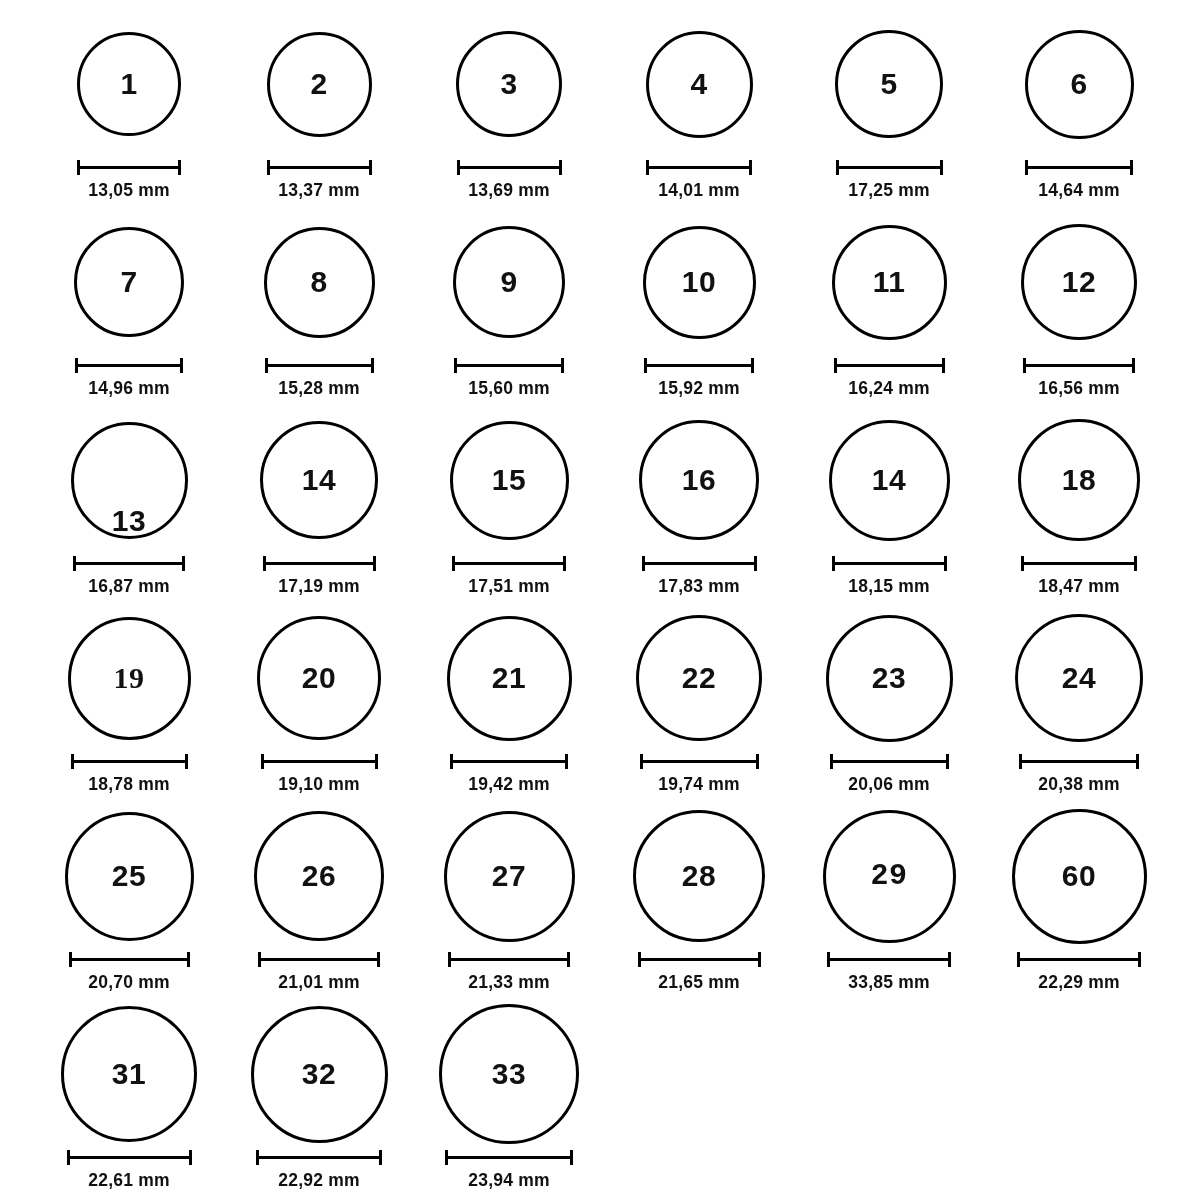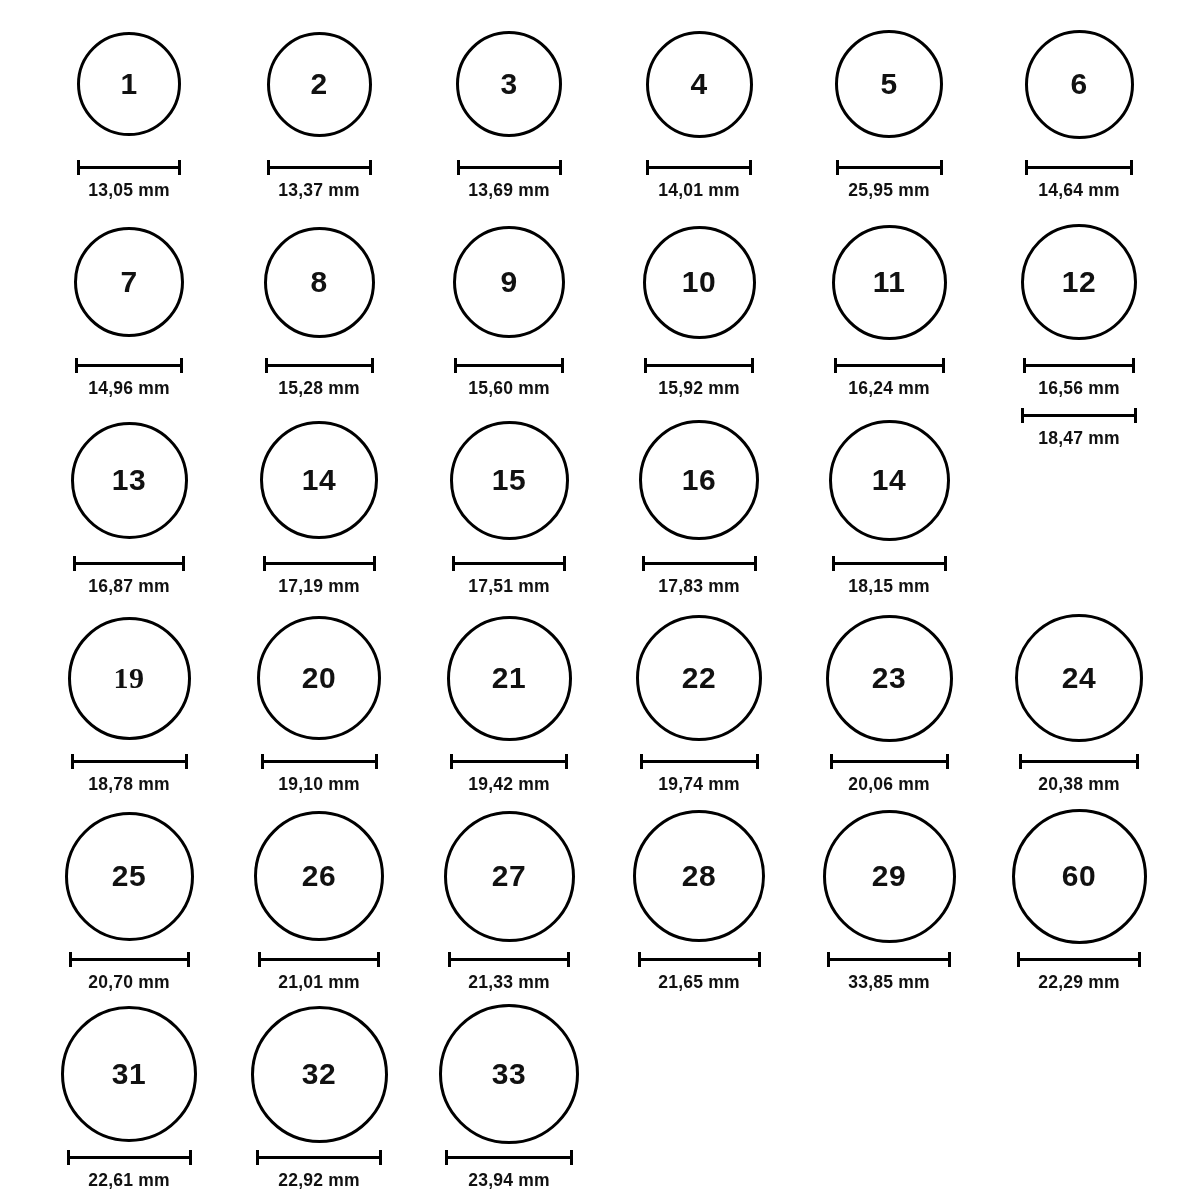--- a/index.html
+++ b/index.html
@@ -152,21 +152,21 @@
         <div class="circle-wrap">
           <div class="circle" style="width: 108px; height: 108px;">
             <span class="circle-label">5</span>
           </div>
         </div>
         <div class="ruler" style="width: 107px;">
           <div class="bar"></div>
           <div class="tick left"></div>
           <div class="tick right"></div>
         </div>
-        <div class="mm">25,95 mm</div>
+        <div class="mm">17,25 mm</div>
       </div>
       <div class="cell">
         <div class="circle-wrap">
           <div class="circle" style="width: 109px; height: 109px;">
             <span class="circle-label">6</span>
           </div>
         </div>
         <div class="ruler" style="width: 108px;">
           <div class="bar"></div>
           <div class="tick left"></div>
@@ -247,21 +247,21 @@
         </div>
         <div class="ruler" style="width: 112px;">
           <div class="bar"></div>
           <div class="tick left"></div>
           <div class="tick right"></div>
         </div>
         <div class="mm">16,56 mm</div>
       </div>
       <div class="cell">
         <div class="circle-wrap">
-          <div class="circle" style="width: 117px; height: 117px;">
+          <div class="circle" style="width: 117px; height: 117px; align-items: flex-end;">
             <span class="circle-label">13</span>
           </div>
         </div>
         <div class="ruler" style="width: 112px;">
           <div class="bar"></div>
           <div class="tick left"></div>
           <div class="tick right"></div>
         </div>
         <div class="mm">16,87 mm</div>
       </div>
@@ -311,20 +311,25 @@
           </div>
         </div>
         <div class="ruler" style="width: 115px;">
           <div class="bar"></div>
           <div class="tick left"></div>
           <div class="tick right"></div>
         </div>
         <div class="mm">18,15 mm</div>
       </div>
       <div class="cell">
+        <div class="circle-wrap">
+          <div class="circle" style="width: 122px; height: 122px;">
+            <span class="circle-label">18</span>
+          </div>
+        </div>
         <div class="ruler" style="width: 116px;">
           <div class="bar"></div>
           <div class="tick left"></div>
           <div class="tick right"></div>
         </div>
         <div class="mm">18,47 mm</div>
       </div>
       <div class="cell">
         <div class="circle-wrap">
           <div class="circle" style="width: 123px; height: 123px; font-family: Liberation Serif, serif;">
@@ -450,21 +455,21 @@
         </div>
         <div class="ruler" style="width: 123px;">
           <div class="bar"></div>
           <div class="tick left"></div>
           <div class="tick right"></div>
         </div>
         <div class="mm">21,65 mm</div>
       </div>
       <div class="cell">
         <div class="circle-wrap">
-          <div class="circle" style="width: 133px; height: 133px;">
+          <div class="circle" style="width: 133px; height: 133px; font-family: Liberation Mono, monospace;">
             <span class="circle-label">29</span>
           </div>
         </div>
         <div class="ruler" style="width: 124px;">
           <div class="bar"></div>
           <div class="tick left"></div>
           <div class="tick right"></div>
         </div>
         <div class="mm">33,85 mm</div>
       </div>

